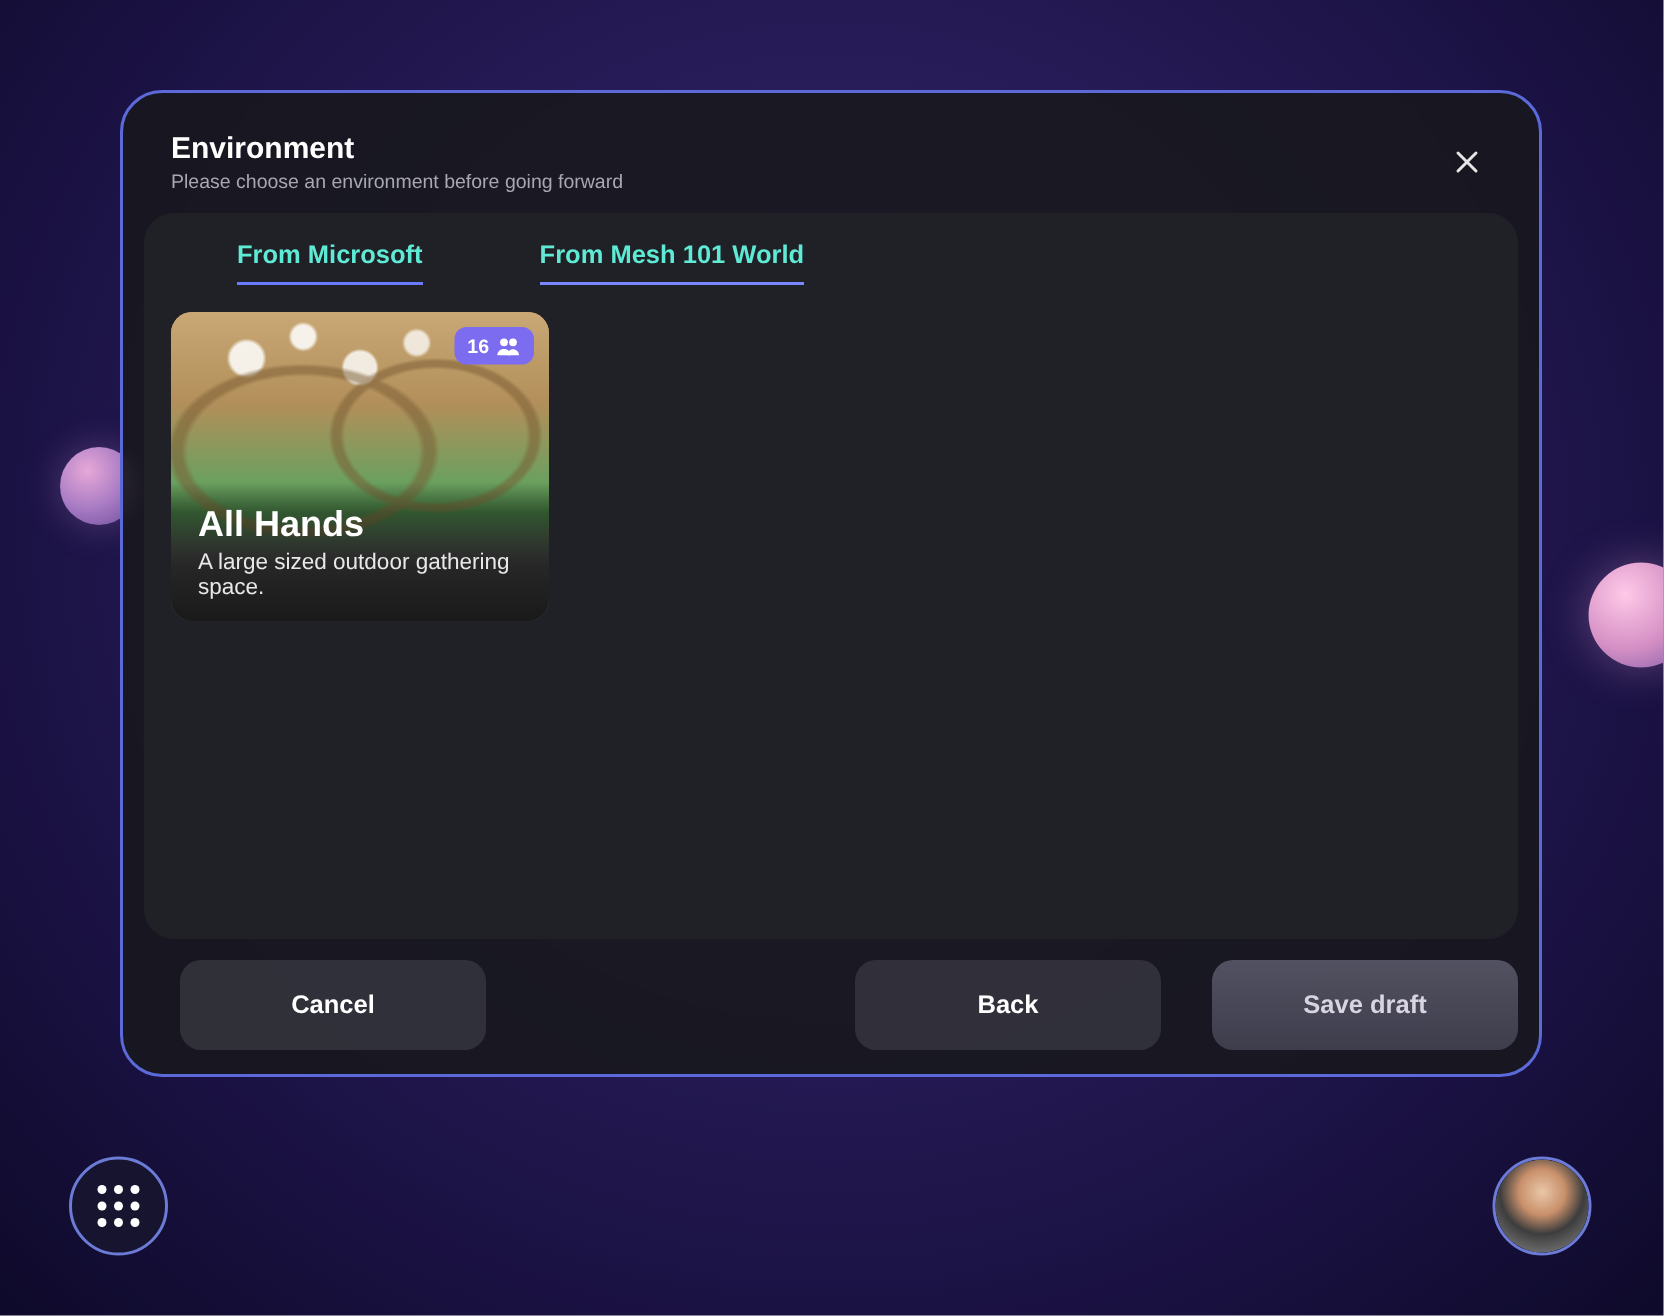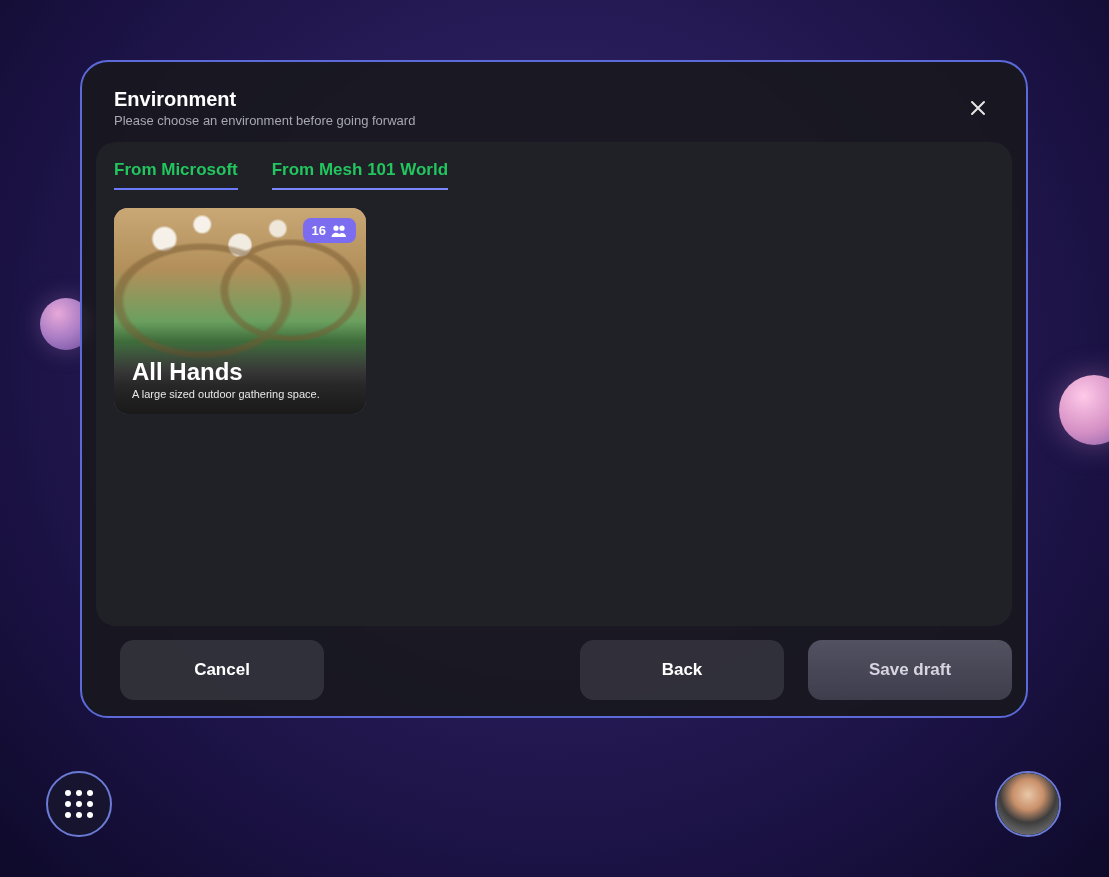--- a/index.html
+++ b/index.html
@@ -61,23 +61,24 @@
   }
   .content-panel {
     margin: 0 14px; flex: 1;
     background: rgba(34,34,40,0.85);
     border-radius: 20px;
     padding: 18px 18px;
     display:flex; flex-direction:column;
   }
   .tabs { display:flex; gap:34px; padding-left:0; }
   .tab {
-    font-size: 17px; font-weight:600; color:#22c55e;
+    font-size: 17px; font-weight:600; color:#5eead4;
     padding-bottom: 8px; cursor:pointer;
     border-bottom: 2px solid transparent;
+    margin-left: 44px;
   }
   .tab.active { border-bottom-color: #6b7bff; }
   .tab.alt { border-bottom-color: #7a88ff; }
   .cards { margin-top: 18px; display:flex; gap:20px; }
   .card {
     width: 252px; height: 206px; border-radius: 14px; overflow:hidden;
     position:relative; cursor:pointer;
     background: linear-gradient(180deg, #b89368 0%, #9a7a4d 40%, #3a3a3a 100%);
   }
   .card-scene {
@@ -93,32 +94,32 @@
     position:absolute; inset:0; opacity:0.55;
     background:
       radial-gradient(ellipse 140px 90px at 35% 45%, transparent 0 55%, rgba(120,90,50,0.9) 58% 62%, transparent 65%),
       radial-gradient(ellipse 110px 80px at 70% 40%, transparent 0 55%, rgba(120,90,50,0.9) 58% 62%, transparent 65%);
   }
   .card-overlay {
     position:absolute; left:0; right:0; bottom:0; padding: 14px 18px 14px 18px;
     background: linear-gradient(180deg, transparent 0%, rgba(0,0,0,0.55) 60%, rgba(0,0,0,0.7) 100%);
   }
   .card-title { font-size:24px; font-weight:700; }
-  .card-desc { font-size:11px; color:#e8e8e8; margin-top:2px; }
+  .card-desc { font-size:15px; color:#e8e8e8; margin-top:2px; }
   .badge {
     position:absolute; top:10px; right:10px;
     background:#7b6cf0; border-radius:8px;
     padding: 5px 9px; display:flex; align-items:center; gap:5px;
     font-size:13px; font-weight:600; color:#fff;
   }
   .people-ico { display:inline-flex; }
   .footer {
     display:flex; justify-content:space-between; padding: 14px 14px 16px 14px; gap:10px;
   }
-  .footer-right { display:flex; }
+  .footer-right { display:flex; gap:10px; }
   .btn {
     min-width: 204px; height: 60px; border-radius: 14px; border:none;
     font-size:17px; font-weight:600; color:#fff; cursor:pointer;
     background: rgba(60,60,68,0.7);
     display:flex; align-items:center; justify-content:center;margin-left:24px;
   }
   .btn-primary {
     background: linear-gradient(180deg, rgba(130,130,150,0.55) 0%, rgba(100,100,118,0.5) 100%);
     color:#d8d4e0;
   }

